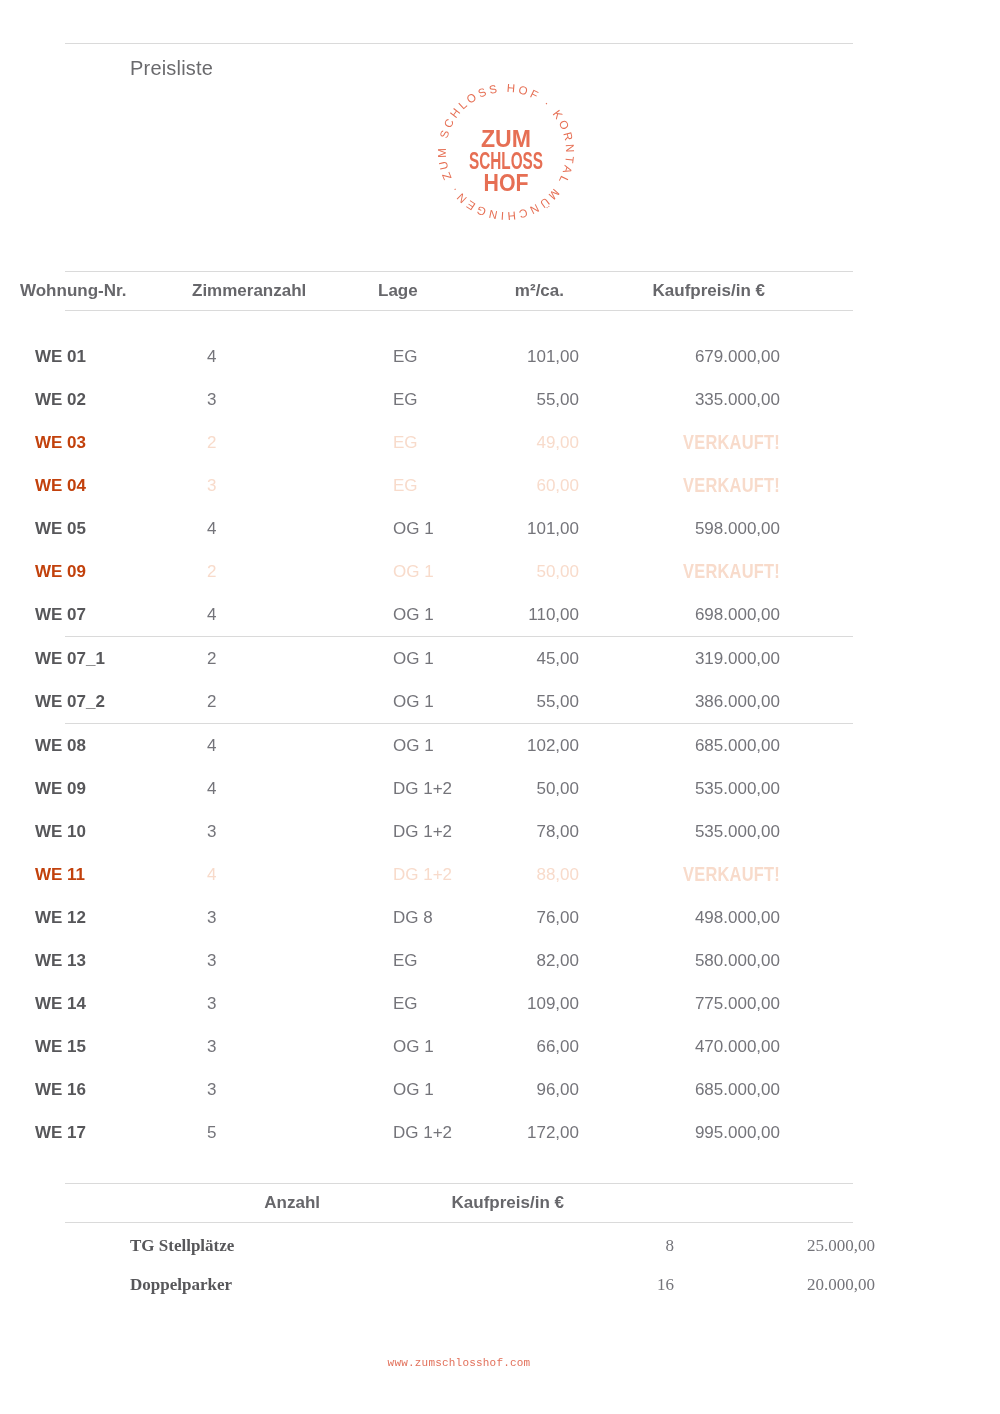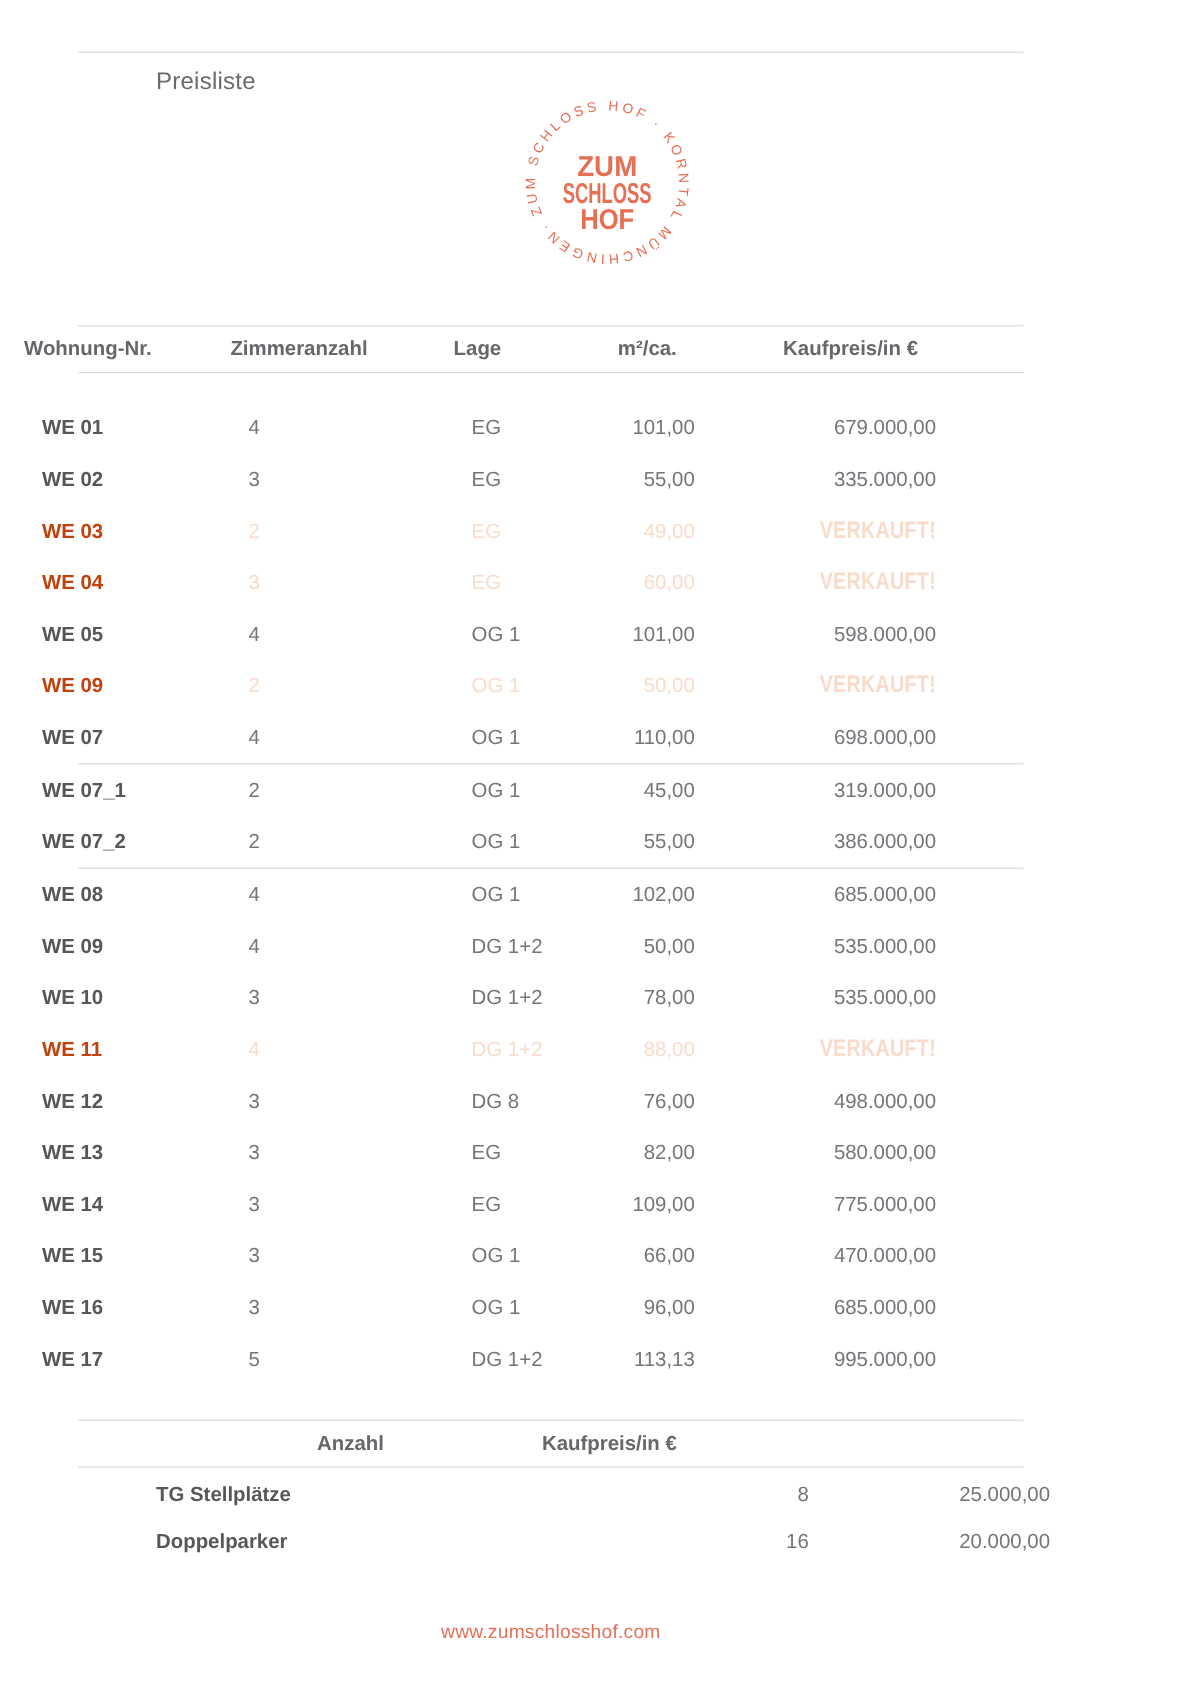--- a/index.html
+++ b/index.html
@@ -29,21 +29,21 @@
     display:grid;align-items:center;
     padding-left:130px;padding-right:125px;
     font-size:17px;color:#74747a;
   }
   .apt-cols{grid-template-columns:172px 186px 72px 114px 201px;}
   .park-cols{grid-template-columns:300px 244px 201px;}
 
   .head-row{height:38px;font-weight:bold;color:#67676b;padding-left:20px;}
   .apt-body{padding-top:24px;}
   .apt-row{height:43px;padding-left:35px;}
-  .park-body{padding-top:3px;}
+  .park-body{padding-top:3px;font-family:Liberation Serif, serif;}
   .park-row{height:39px;}
 
   .c-right{text-align:right;}
   .c-bold{font-weight:bold;color:#57575a;}
 
   
   .sold .cell{color:#f8dbcb;}
   .sold .c-bold{color:#c2410c;}
   .verkauft{
     color:#e7694a;font-weight:bold;font-size:20px;
@@ -53,21 +53,21 @@
 
   .apartments .rule, .parking .rule{margin:0 65px;}
   .section-divider{margin:0 65px;}
 
   
   .footer{
     position:absolute;top:1352px;left:0;right:0;
     text-align:center;
   }
   .footer span{
-    font-size:16px;color:#e2705a;letter-spacing:.2px;cursor:pointer;
+    font-size:11px;color:#e2705a;letter-spacing:.2px;cursor:pointer;font-family:Liberation Mono, monospace;
   }
 </style>
 </head>
 <body>
 
 <div class="page">
 
   <div class="rule top-rule"></div>
 
   <h1 class="page-title">Preisliste</h1>
@@ -224,21 +224,21 @@
     <div class="cell c-bold">WE 16</div>
     <div class="cell">3</div>
     <div class="cell">OG 1</div>
     <div class="cell c-right">96,00</div>
     <div class="cell c-right">685.000,00</div>
   </div>
         <div class="grid-row apt-cols apt-row">
     <div class="cell c-bold">WE 17</div>
     <div class="cell">5</div>
     <div class="cell">DG 1+2</div>
-    <div class="cell c-right">113,13</div>
+    <div class="cell c-right">172,00</div>
     <div class="cell c-right">995.000,00</div>
   </div>
       </div>
   </div>
 
   <div class="parking">
     <div class="rule"></div>
     <div class="grid-row park-cols head-row">
       <div class="cell c-right">Anzahl</div>
       <div class="cell c-right">Kaufpreis/in €</div>

